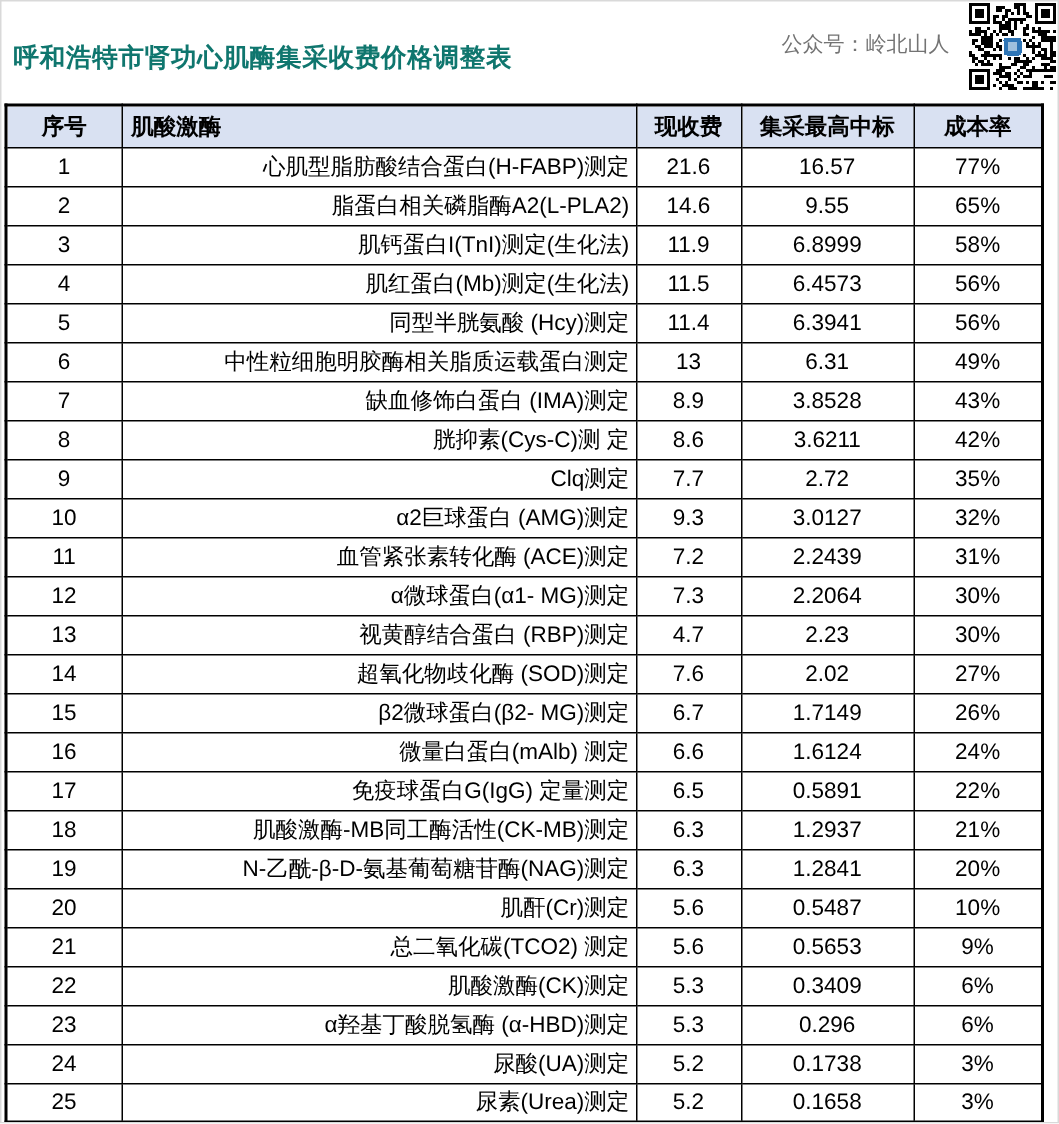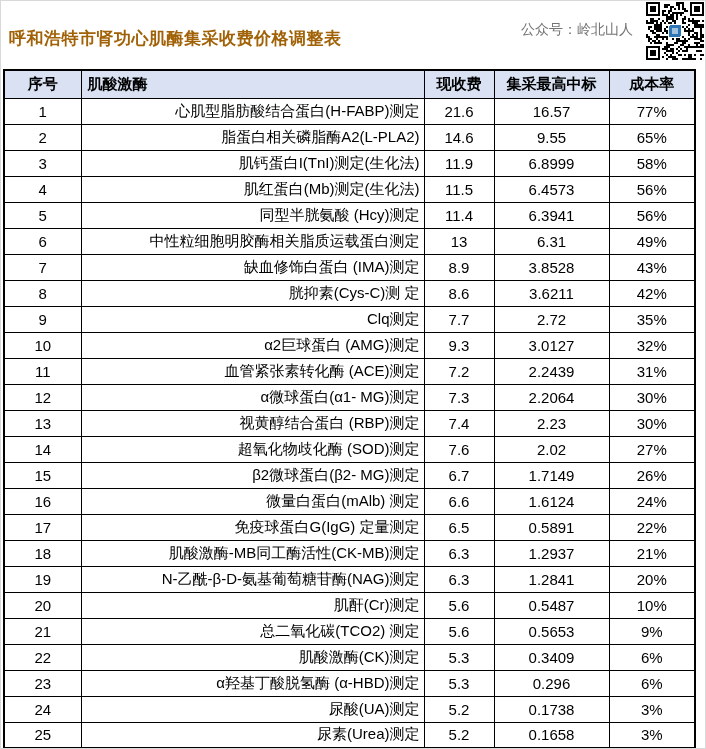--- a/index.html
+++ b/index.html
@@ -15,21 +15,21 @@
     background: #ffffff;
     border: 1px solid #d9d9d9;
     overflow: hidden;
   }
   .title {
     position: absolute;
     left: 8px;
     top: 26px;
     font-size: 17px;
     font-weight: bold;
-    color: #a16207;
+    color: #0f766e;
     letter-spacing: 0.5px;
     white-space: nowrap;
   }
   .wechat {
     position: absolute;
     top: 20px;
     right: 72px;
     font-size: 14px;
     color: #4d4d4d;
     white-space: nowrap;
@@ -482,21 +482,21 @@
         <tr>
           <td class="col-index">12</td>
           <td class="col-name">α微球蛋白(α1- MG)测定</td>
           <td class="col-fee">7.3</td>
           <td class="col-bid">2.2064</td>
           <td class="col-rate">30%</td>
         </tr>
         <tr>
           <td class="col-index">13</td>
           <td class="col-name">视黄醇结合蛋白 (RBP)测定</td>
-          <td class="col-fee">7.4</td>
+          <td class="col-fee">4.7</td>
           <td class="col-bid">2.23</td>
           <td class="col-rate">30%</td>
         </tr>
         <tr>
           <td class="col-index">14</td>
           <td class="col-name">超氧化物歧化酶 (SOD)测定</td>
           <td class="col-fee">7.6</td>
           <td class="col-bid">2.02</td>
           <td class="col-rate">27%</td>
         </tr>

